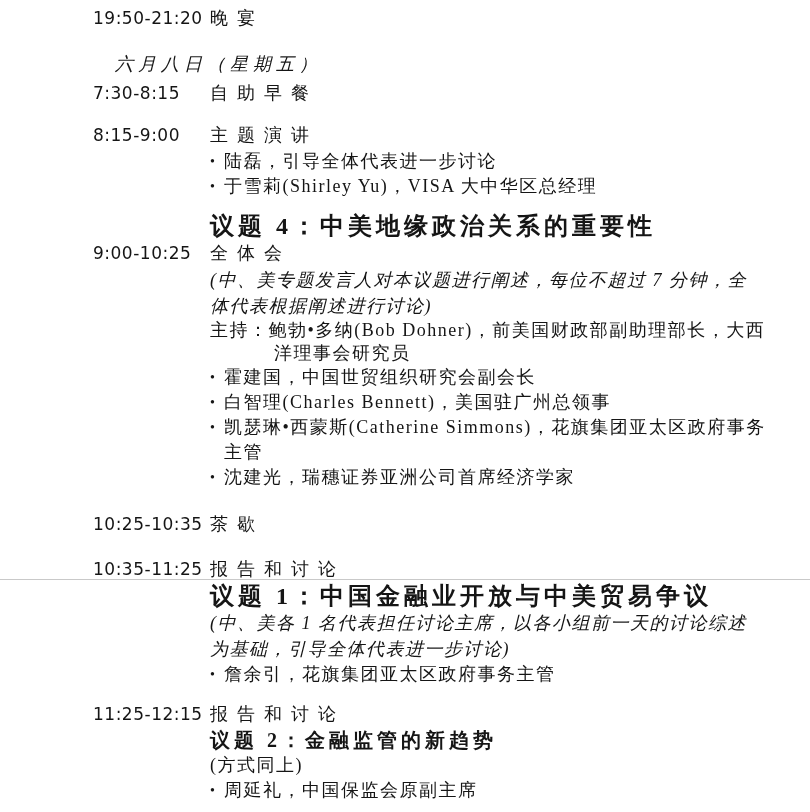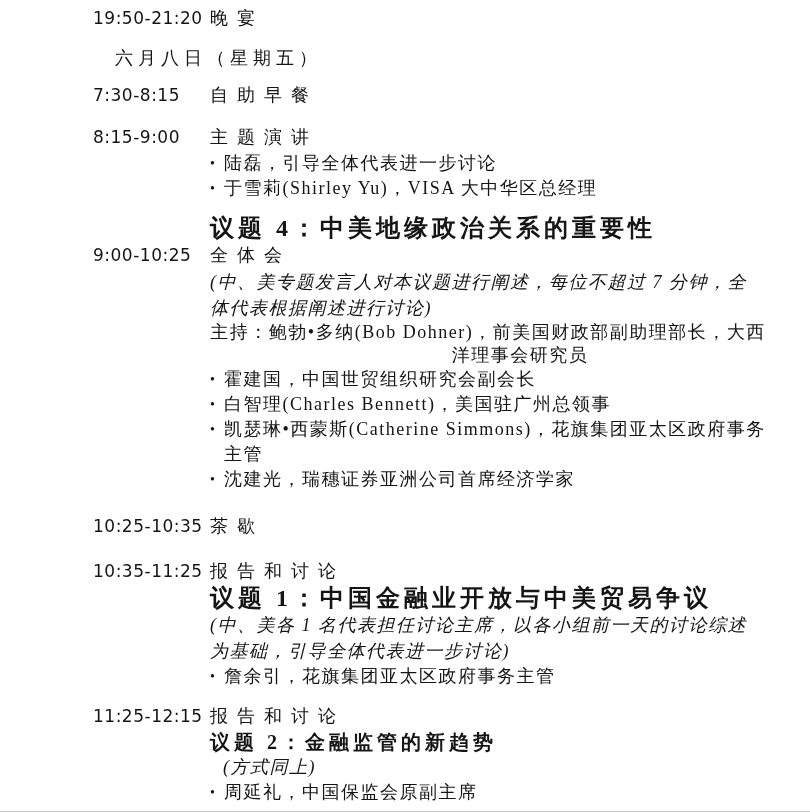--- a/index.html
+++ b/index.html
@@ -11,83 +11,83 @@
     width: 810px;
     height: 812px;
     overflow: hidden;
     color: #151515;
     font-family: "Liberation Serif", "DejaVu Serif", serif;
     font-size: 18px;
   }
   .page {
     position: relative;
     width: 810px;
-    height: 812px;
+    height: 580px;
     box-sizing: border-box;
     padding: 5px 0 0 93px;
   }
   .row { display: flex; align-items: flex-start; }
   .time {
     flex: 0 0 117px;
     font-family: "DejaVu Sans", "Liberation Sans", sans-serif;
     font-size: 17px;
     line-height: 27px;
     white-space: nowrap;
     letter-spacing: 0.5px;
   }
   .content { flex: 1; padding-right: 44px; }
   .session-title {
     line-height: 27px;
     letter-spacing: 9px;
   }
   .date-heading {
-    margin-top: 13px;
+    margin-top: 19px;
     margin-left: 22px;
     line-height: 27px;
     letter-spacing: 5px;
+    font-style: italic;
   }
   .topic-heading {
     font-weight: bold;
     font-size: 24px;
     line-height: 27px;
     letter-spacing: 4px;
   }
   .format-note {
     font-style: italic;
     line-height: 26px;
     letter-spacing: 1.5px;
   }
   .moderator-line {
     line-height: 23px;
     letter-spacing: 1.5px;
     padding-left: 64px;
     text-indent: -64px;
-    text-align: center;
   }
   .bullet-line {
     line-height: 25px;
     letter-spacing: 1.5px;
     padding-left: 14px;
     text-indent: -14px;
   }
   .bullet {
     display: inline-block;
     width: 14px;
     text-indent: 0;
     font-size: 14px;
     vertical-align: 1px;
   }
   .mt-blank-sm { margin-top: 21px; }
   .mt-blank    { margin-top: 14px; }
   .mt-blank-lg { margin-top: 18px; }
-  .mt-line     { margin-top: 10px; }
+  .mt-line     { margin-top: 2px; }
   .mt-key      { margin-top: 15px; }
   .tight-title { line-height: 26px; }
   .tight-topic { font-weight: bold; font-size: 20px; line-height: 26px; letter-spacing: 4px; }
-  .tight-note  { font-style: italic; line-height: 25px; letter-spacing: 1.5px; margin-left: 13px; }
+  .tight-note  { line-height: 25px; letter-spacing: 1.5px; }
   .tight-bullet { line-height: 24px; letter-spacing: 1.5px; padding-left: 14px; text-indent: -14px; }
   .page-bottom-edge {
     position: absolute;
     left: 0;
     bottom: 0;
     width: 810px;
     height: 0;
     border-top: 1px solid #c9c9c9;
   }
 </style>

